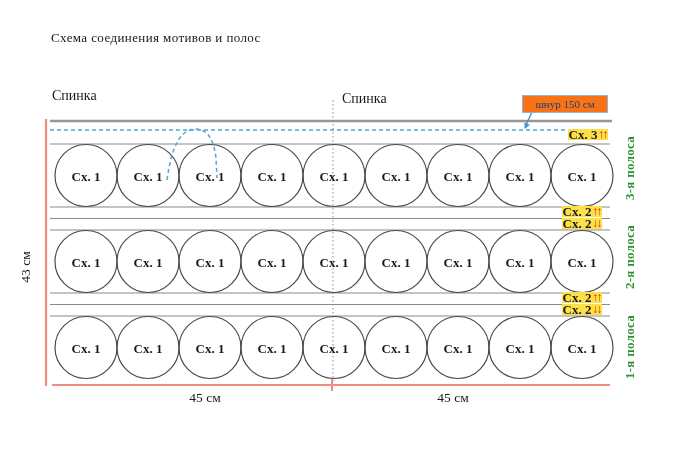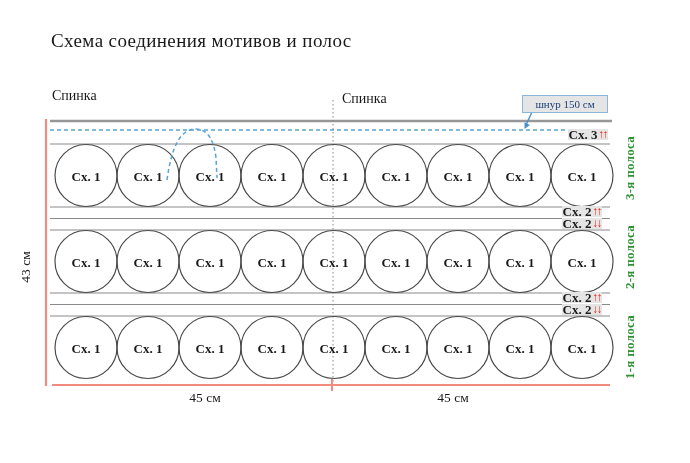--- a/index.html
+++ b/index.html
@@ -2,29 +2,29 @@
 <html><head>
 <meta charset="utf-8">
 <style>
   html,body{margin:0;padding:0;background:#fff;}
   .stage{
     position:relative;width:690px;height:463px;background:#ffffff;overflow:hidden;
     font-family:"Liberation Serif","DejaVu Serif",serif;color:#1a1a1a;
   }
   .stage svg{position:absolute;left:0;top:0;}
   .txt{position:absolute;line-height:1;white-space:nowrap;}
-  .title{left:51px;top:31px;font-size:19px;letter-spacing:.4px;}
+  .title{left:51px;top:31px;font-size:13px;letter-spacing:.4px;}
   .lbl-back{left:52px;top:89px;font-size:14px;}
   .lbl-front{left:342px;top:92px;font-size:14px;}
   .cord-box{
     left:522px;top:95px;width:84px;height:16px;border:1.5px solid #8cb6d8;
-    background:#e5e5e5;font-size:11px;color:#1c3f77;text-align:center;line-height:16px;
+    background:#f97316;font-size:11px;color:#1c3f77;text-align:center;line-height:16px;
   }
   .join{
-    font-size:13px;font-weight:bold;background:#e5e5e5;padding:0 1px;
+    font-size:13px;font-weight:bold;background:#fde047;padding:0 1px;
     display:flex;align-items:center;line-height:11px;
   }
   .join .arrows{color:#e8180c;font-size:11.5px;font-weight:bold;letter-spacing:-1.5px;margin-left:1px;}
   .join-top{right:82px;top:129px;}
   .join-g1-up{right:88px;top:206px;}
   .join-g1-dn{right:88px;top:218px;}
   .join-g2-up{right:88px;top:292px;}
   .join-g2-dn{right:88px;top:304px;}
   .rot{transform:translate(-50%,-50%) rotate(-90deg);}
   .dim-h{left:26px;top:267px;font-size:13.5px;}

